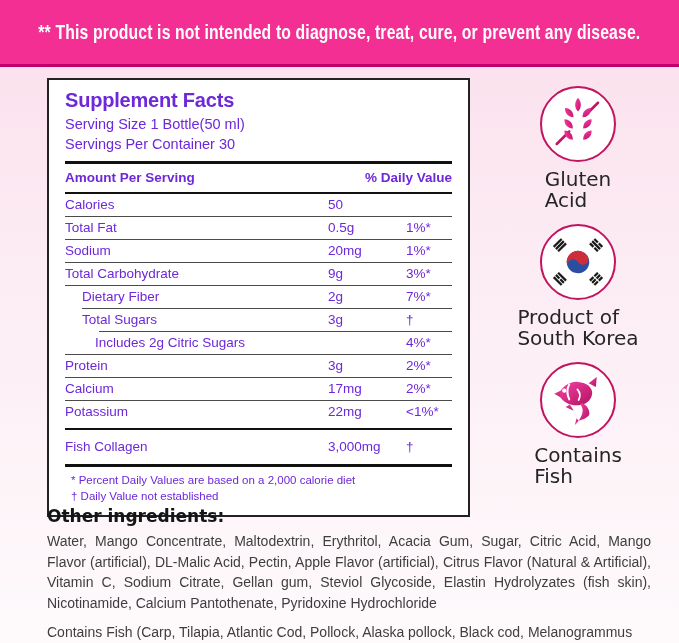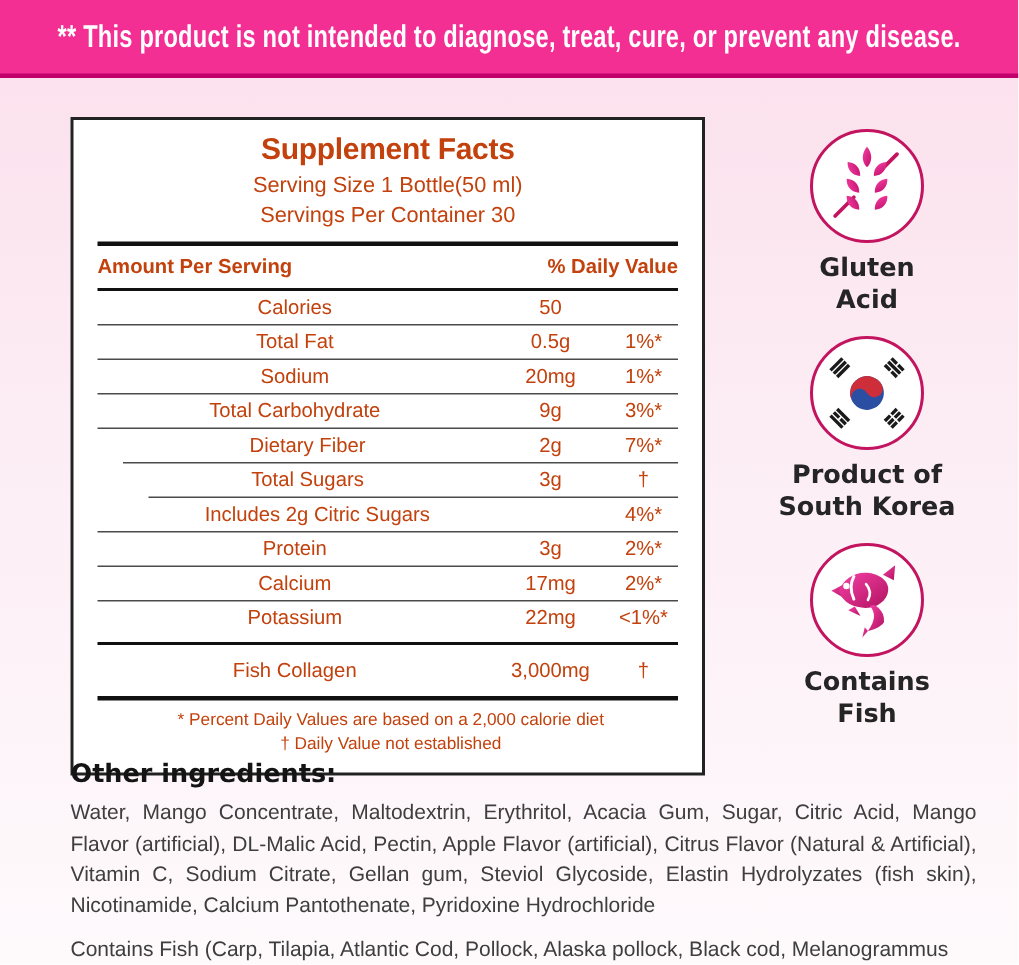--- a/index.html
+++ b/index.html
@@ -4,32 +4,32 @@
 <style>
   * { margin:0; padding:0; box-sizing:border-box; }
   html,body { width:679px; height:643px; }
   body { font-family:"Liberation Sans", sans-serif; }
   .stage {
     position:relative; width:679px; height:643px; overflow:hidden;
     background:linear-gradient(180deg,#FBDFEC 0%, #FCEDF4 45%, #FEFAFC 100%);
   }
   
   .banner {
-    position:absolute; top:0; left:0; right:0; height:52px;
+    position:absolute; top:0; left:0; right:0; height:67px;
     background:#F32F94; border-bottom:3px solid #C2006C;
     display:flex; align-items:center; justify-content:center;
   }
   .banner span {
     color:#ffffff; font-weight:bold; font-size:21px; white-space:nowrap;
     transform:scaleX(0.75); transform-origin:center; letter-spacing:.2px;
   }
   
   .facts {
     position:absolute; left:47px; top:78px; width:423px; min-height:414px;
-    background:#ffffff; border:2px solid #222; padding:9px 16px 6px; color:#c2410c;text-align:center;
+    background:#ffffff; border:2px solid #222; padding:9px 16px 6px; color:#6d28d9;
   }
   .facts-title { font-size:20px; font-weight:bold; letter-spacing:-.2px; margin-bottom:3px; }
   .facts-serving { font-size:14.5px; line-height:19.5px; }
   .bar3 { height:3px; background:#111; }
   .bar3.mt { margin-top:7px; }
   .bar2 { height:2px; background:#111; }
   .facts-header { display:flex; justify-content:space-between; font-weight:bold; font-size:13.5px; padding:6px 0 7px;gap:24px; }
   .sep { height:1px; background:#4a4a4a; }
   .sep.indent1 { margin-left:17px; }
   .sep.indent2 { margin-left:34px; }
@@ -43,22 +43,22 @@
   .nrow.big { padding:9px 0 10px; }
   .footnotes { padding:5px 2px 5px 6px; font-size:11.5px; line-height:16px; }
   
   .badges { position:absolute; left:517px; top:86px; width:122px; display:flex; flex-direction:column; align-items:center; }
   .badge { display:flex; flex-direction:column; align-items:center; margin-bottom:13px; }
   .badge-circle {
     width:76px; height:76px; border-radius:50%; background:#fff;
     border:2px solid #C2145F; display:flex; align-items:center; justify-content:center;
   }
   .badge-label {
-    margin-top:7px; font-family:"DejaVu Sans", sans-serif; font-weight:700;
-    font-size:17px; line-height:21px; color:#252525; text-align:center;
+    margin-top:7px; font-family:"DejaVu Sans", sans-serif; font-weight:400;
+    font-size:20px; line-height:21px; color:#252525; 
   }
   
   .ingredients { position:absolute; left:47px; top:506px; width:604px; }
   .oi-heading { font-family:"DejaVu Sans", sans-serif; font-size:17px; font-weight:bold; color:#141414; }
   .oi-text { margin-top:5px; font-size:14px; line-height:20.5px; color:#3E3E3E; text-align:justify; }
   .oi-contains { margin-top:9px; font-size:14px; line-height:20.5px; color:#3E3E3E; }
 </style>
 </head>
 <body>
 

